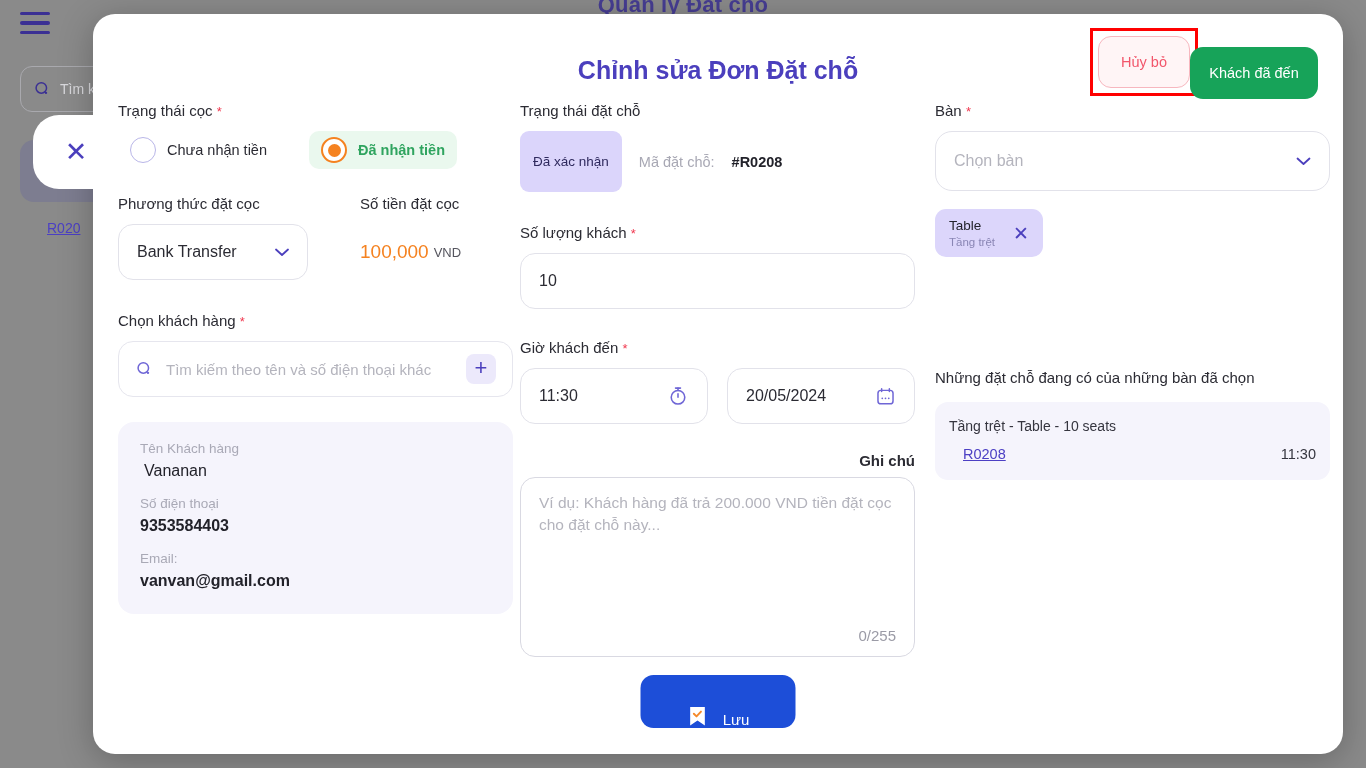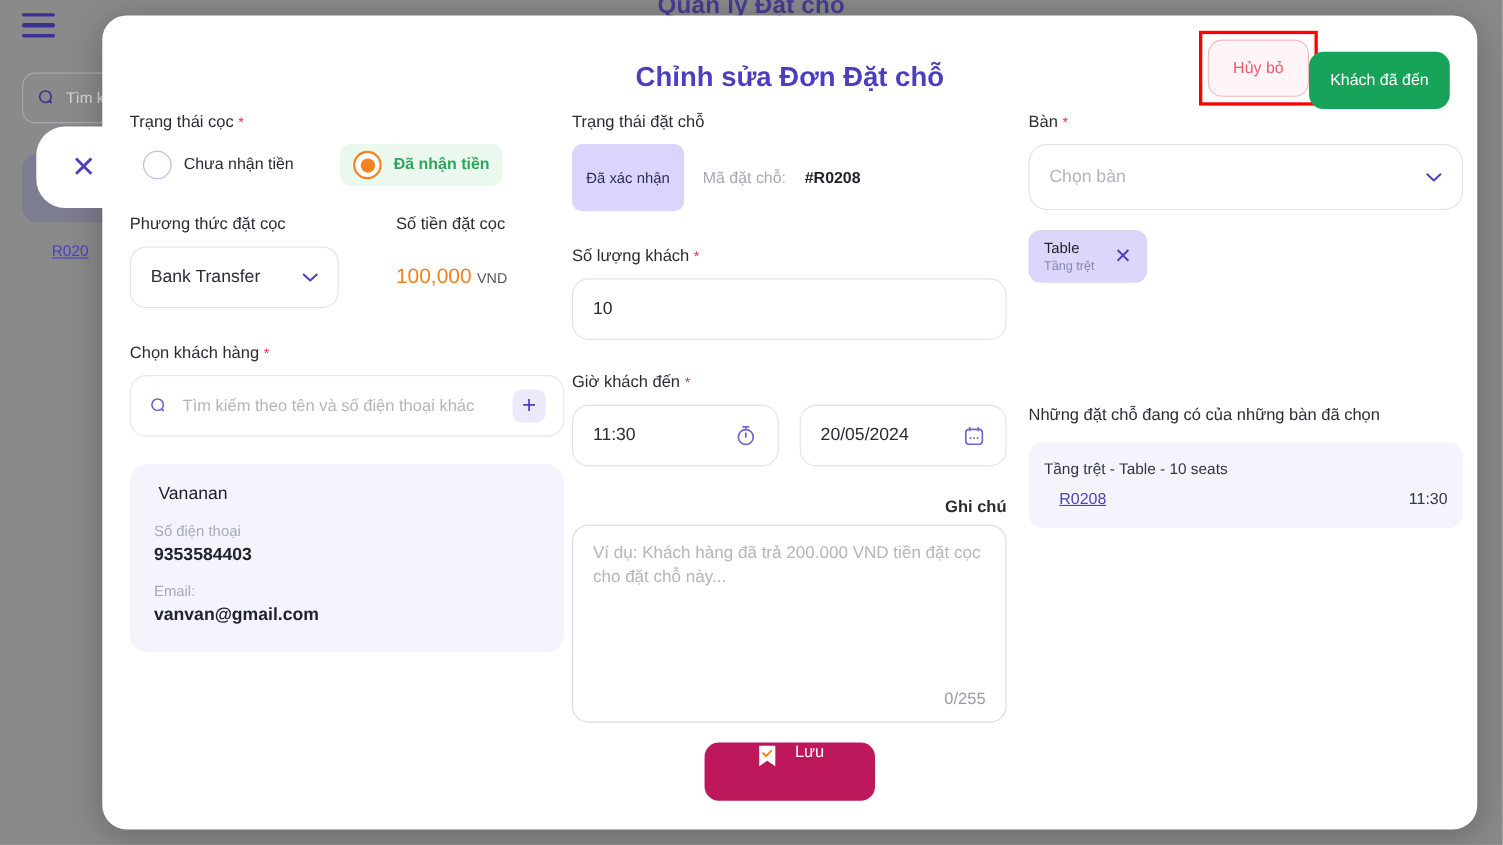--- a/index.html
+++ b/index.html
@@ -205,22 +205,22 @@
   #res-card { background: #f5f4fc; border-radius: 13px; padding: 16px 14px 18px 14px; }
   #res-card .line1 { font-size: 14px; color: #35353f; margin-bottom: 12px; }
   #res-card .line2 { display: flex; align-items: center; padding-left: 14px; }
   #res-card .code { font-size: 14.5px; color: #4c40c4; text-decoration: underline; cursor: pointer; }
   #res-card .time { margin-left: auto; font-size: 14.5px; color: #35353f; }
 
   
   #save-btn {
     position: absolute; left: 50%; transform: translateX(-50%);
     bottom: 26px; width: 155px; height: 53px;
-    background: #be185d; border: none; border-radius: 13px;
-    display: flex; align-items: flex-start; justify-content: center; gap: 14px;
+    background: #1d4ed8; border: none; border-radius: 13px;
+    display: flex; align-items: flex-end; justify-content: center; gap: 14px;
     color: #ffffff; font-size: 15px; cursor: pointer;
   }
 </style>
 </head>
 <body>
 
 <div id="backdrop">
   <div id="bg-title">Quản lý Đặt chỗ</div>
 
   <div id="hamburger">
@@ -308,20 +308,21 @@
           <circle cx="16.4" cy="16.2" r="1.5" fill="#6f66d6"></circle>
         </svg>
         <span class="ph">Tìm kiếm theo tên và số điện thoại khác</span>
         <div id="add-cust">
           <span>+</span>
         </div>
       </div>
     </div>
 
     <div id="cust-card">
+      <div class="ci-label">Tên Khách hàng</div>
       <div class="ci-value" style="padding-left:4px;">Vananan</div>
       <div class="ci-label">Số điện thoại</div>
       <div class="ci-value big">9353584403</div>
       <div class="ci-label">Email:</div>
       <div class="ci-value big">vanvan@gmail.com</div>
     </div>
   </div>
 
   <div class="col" id="col-mid">
 

